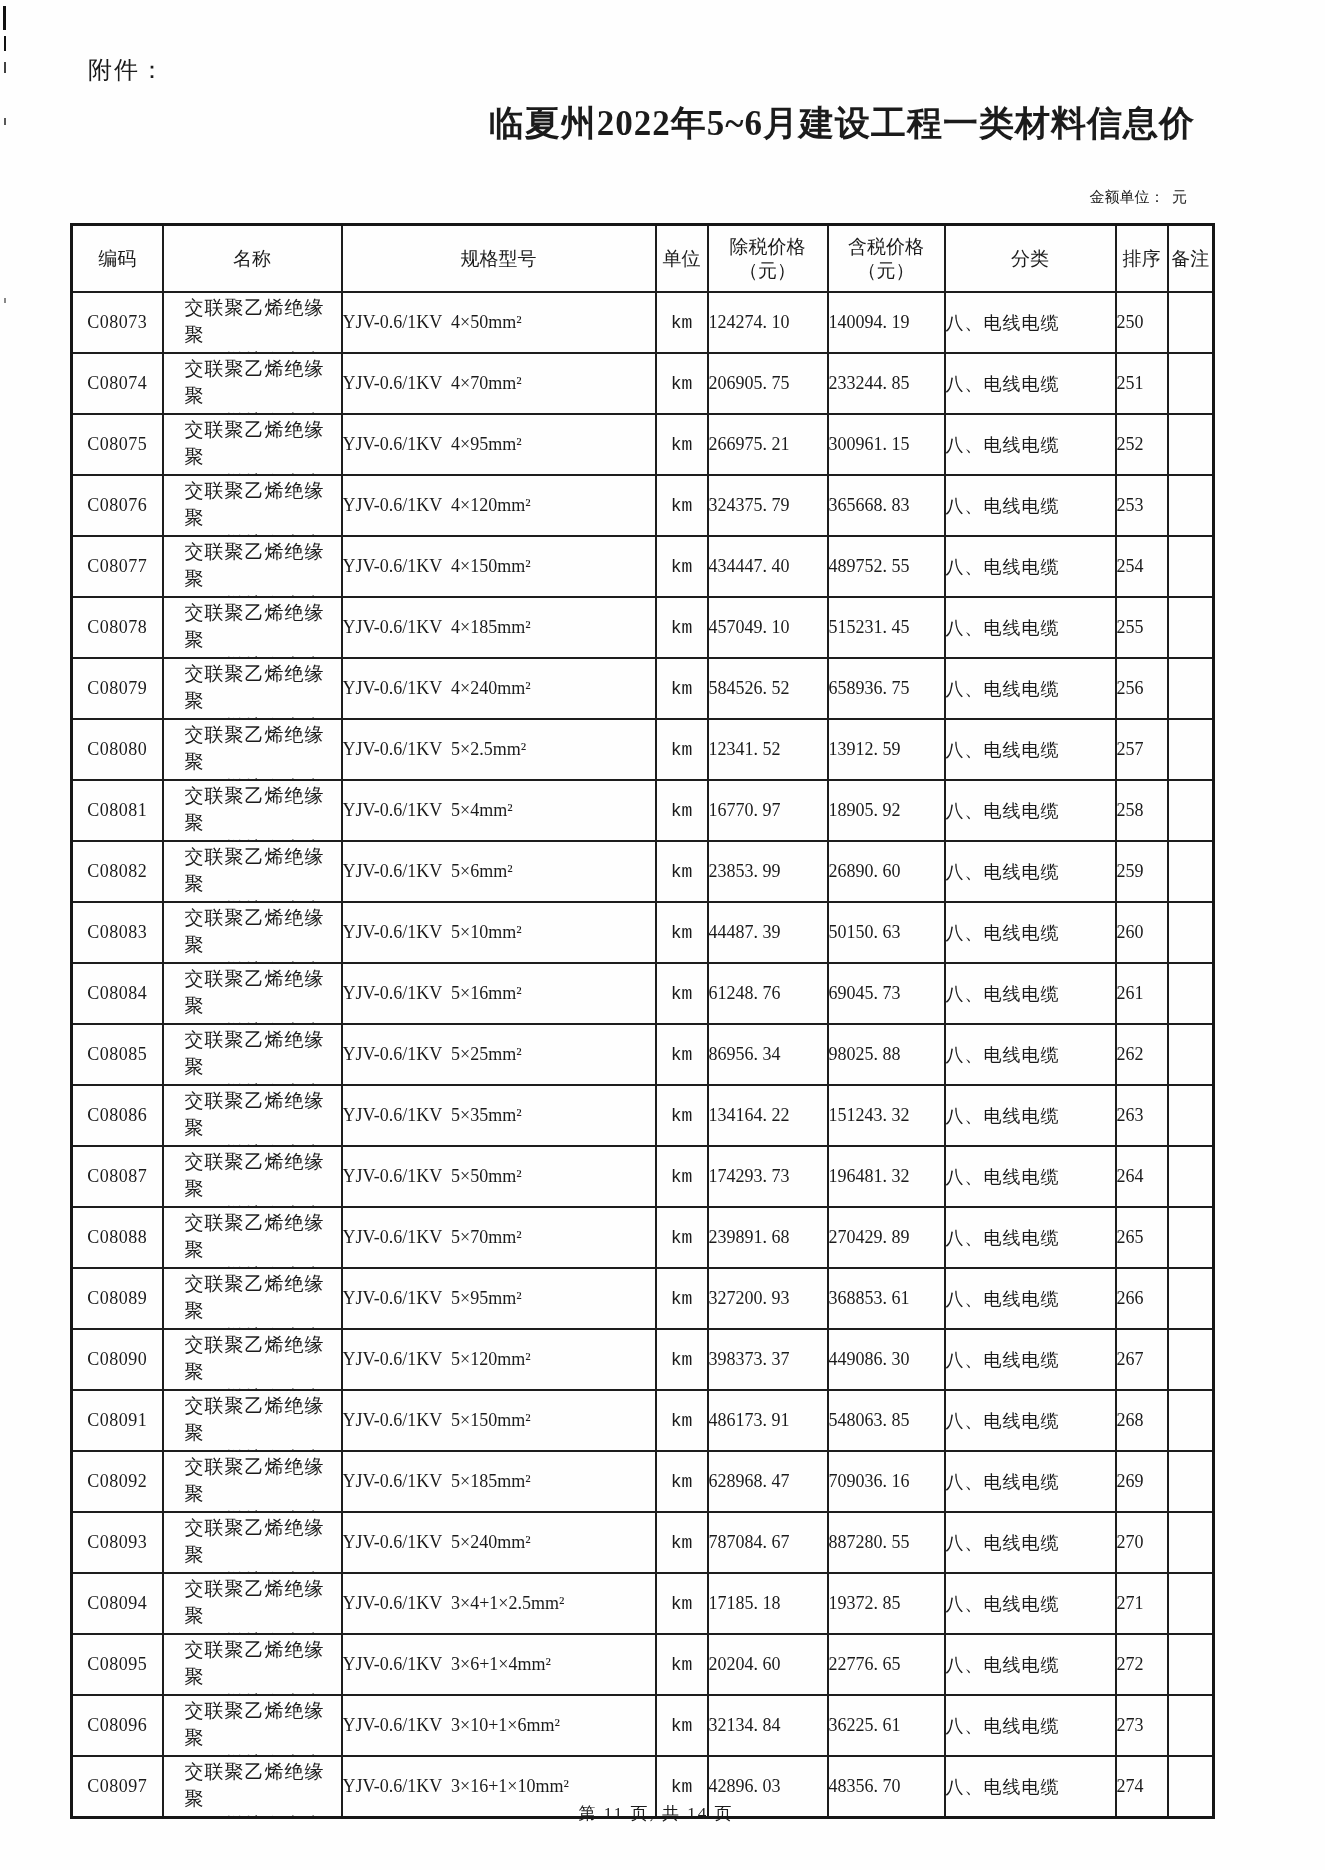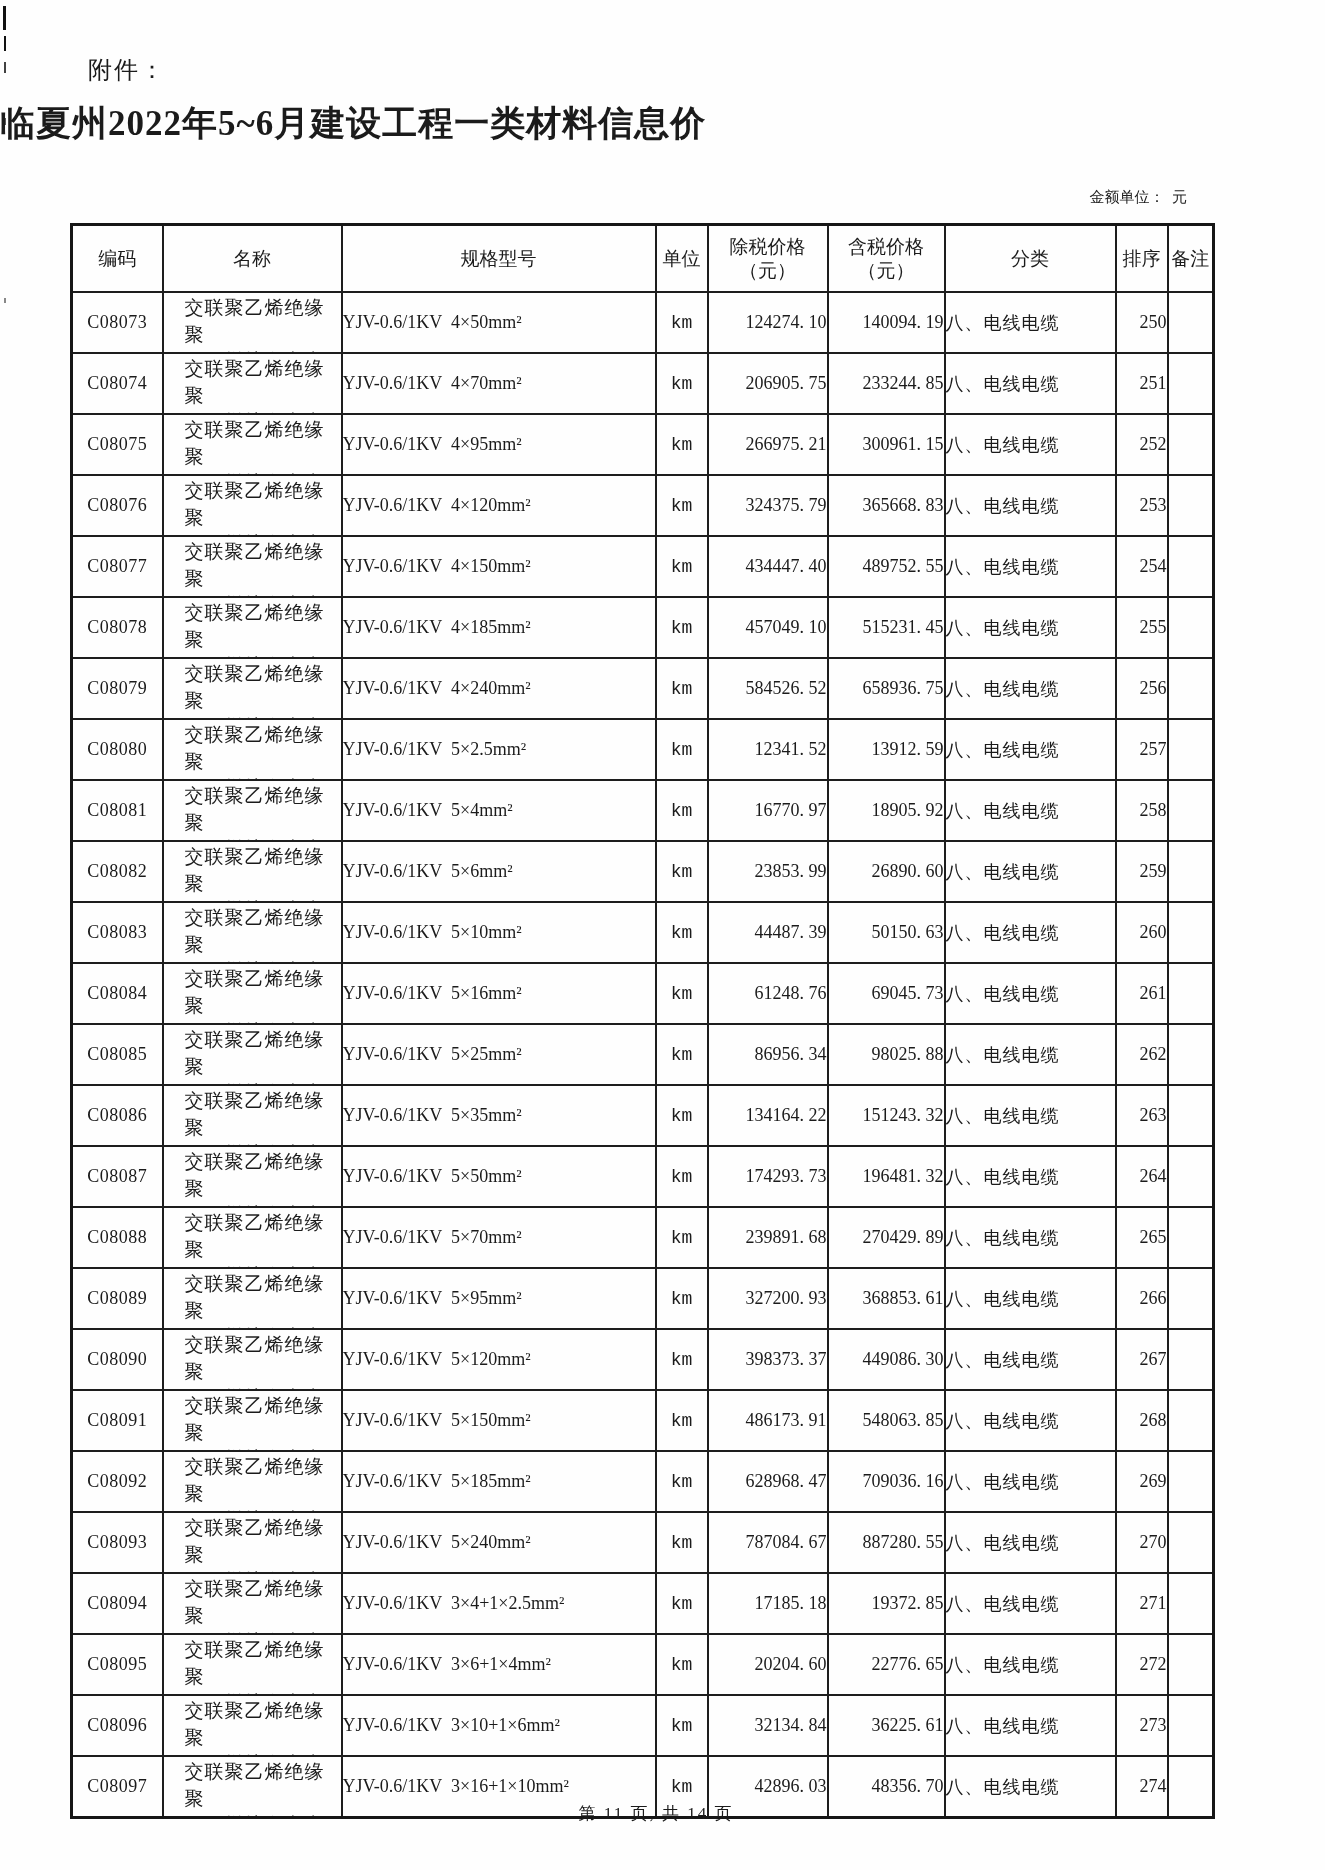--- a/index.html
+++ b/index.html
@@ -11,21 +11,21 @@
     font-family:"Liberation Serif", serif;
     color:#1b1b1b;
   }
   .scan-mark{position:absolute;background:#111;}
   .attachment{
     position:absolute;left:88px;top:54px;
     font-size:24px;letter-spacing:2px;
   }
   .doc-title{
     position:absolute;left:0;top:100px;width:1195px;
-    text-align:left;font-size:35px;font-weight:700;letter-spacing:1px;
+    text-align:right;font-size:35px;font-weight:700;letter-spacing:1px;
   }
   .unit-note{
     position:absolute;right:138px;top:188px;
     font-size:15px;white-space:pre;
   }
   table.price-table{
     position:absolute;left:70px;top:223px;
     border-collapse:collapse;
     table-layout:fixed;
     width:1142px;
@@ -50,23 +50,23 @@
   td.c-code{text-align:center;font-size:18px;letter-spacing:0.5px;}
   td.c-name{vertical-align:top;}
   .name-clip{
     height:57px;overflow:hidden;
     padding:2px 2px 0 21px;
     font-size:19px;line-height:26.5px;
     white-space:pre-line;letter-spacing:1px;
   }
   td.c-spec{padding-left:7px;white-space:pre;font-size:18px;}
   td.c-unit{text-align:center;font-size:16px;font-family:Liberation Mono, monospace;}
-  td.c-price{text-align:right;white-space:pre;font-size:18px;}
+  td.c-price{text-align:left;white-space:pre;font-size:18px;}
   td.c-cat{padding-left:11px;font-size:18px;letter-spacing:1px;}
-  td.c-order{text-align:right;font-size:18px;}
+  td.c-order{text-align:left;font-size:18px;}
   td.c-note{}
   .page-footer{
     position:absolute;left:11px;top:1802px;width:1290px;
     text-align:center;font-size:17px;letter-spacing:2px;
   }
 </style>
 </head>
 <body>
 
 <div class="scan-mark" style="left:3px;top:6px;width:3px;height:24px;"></div>

